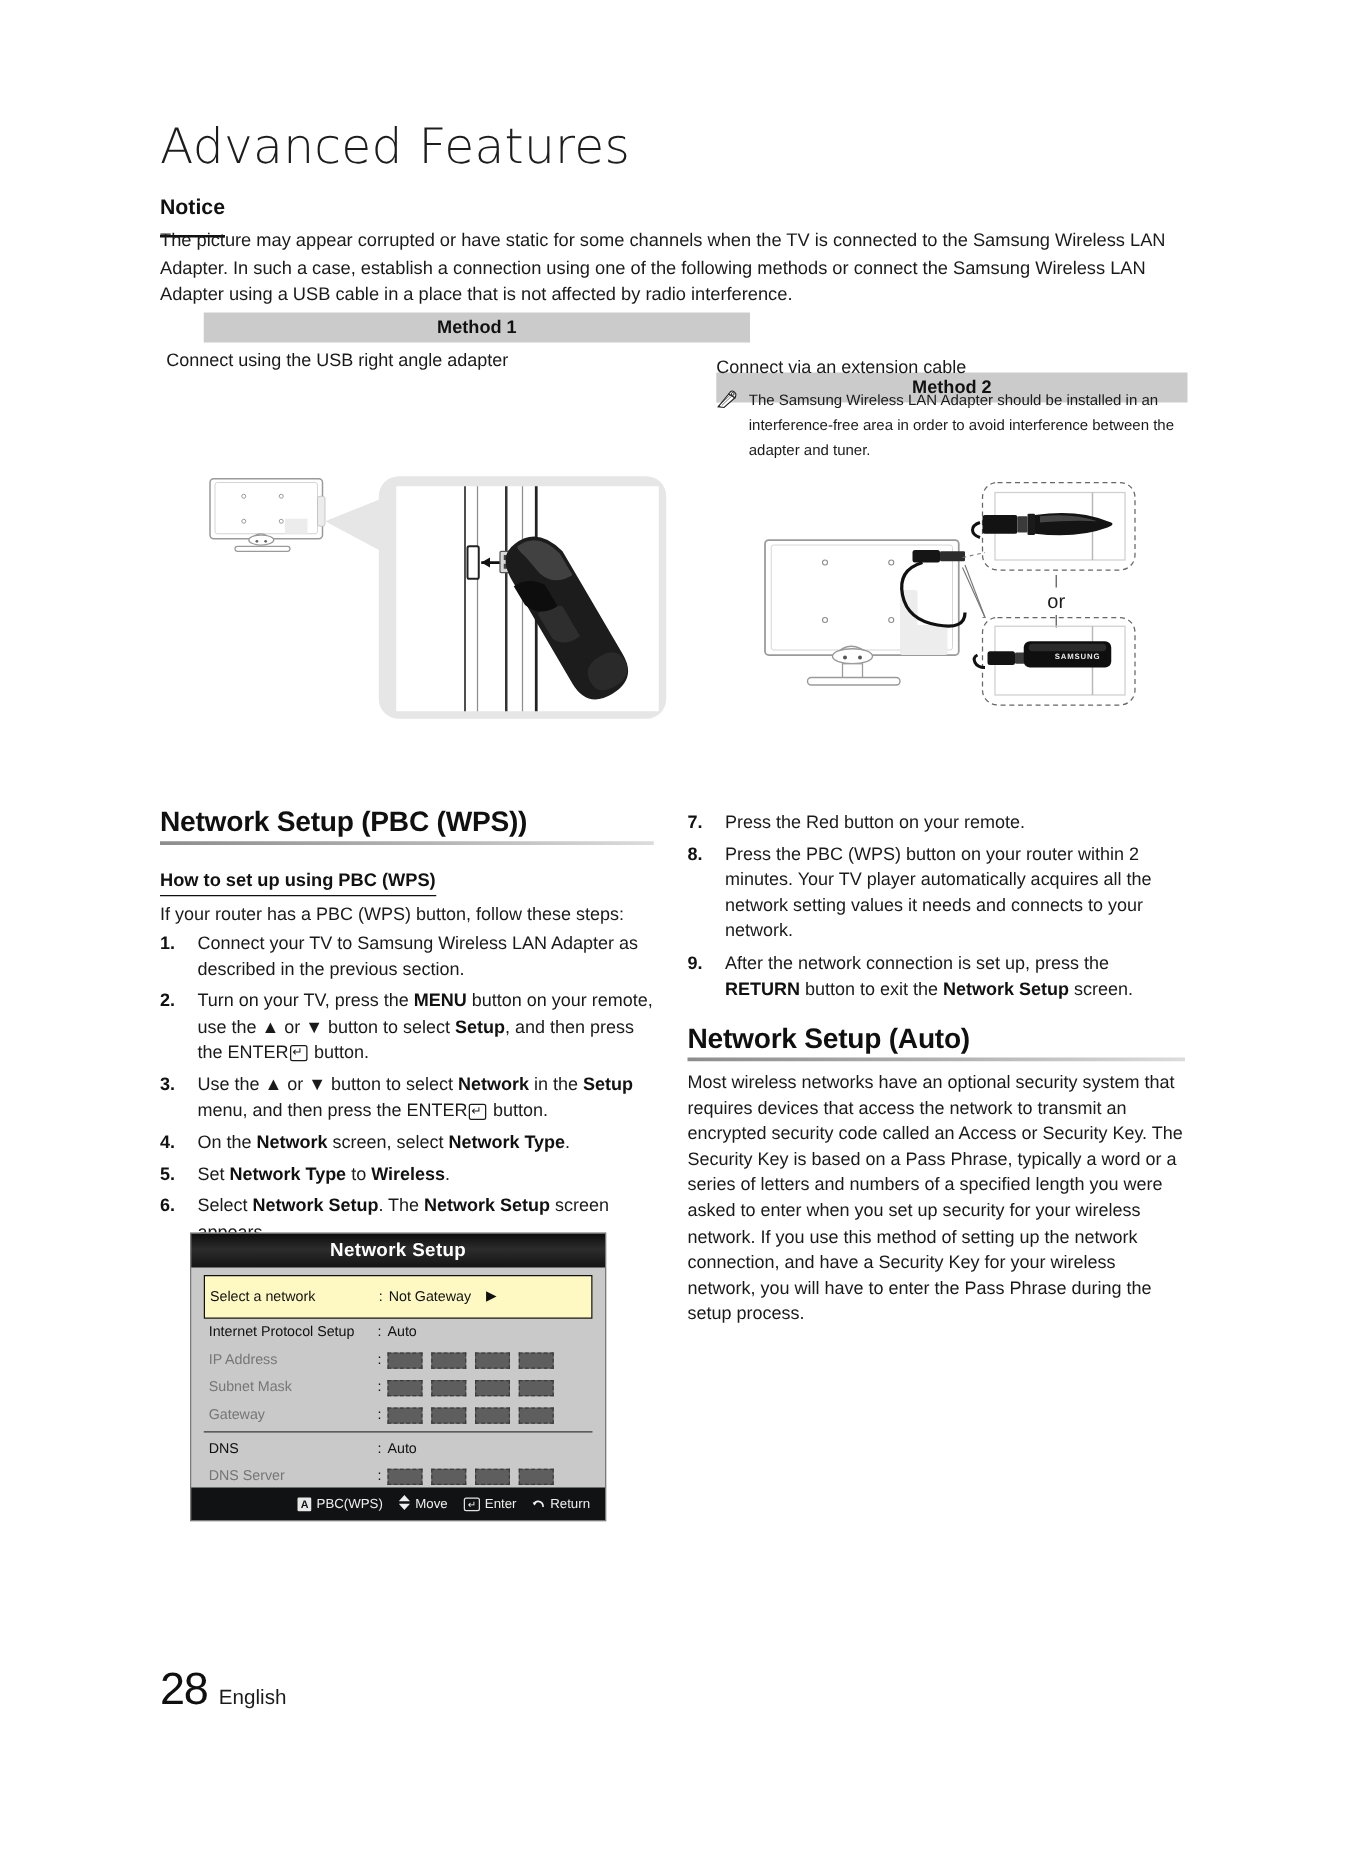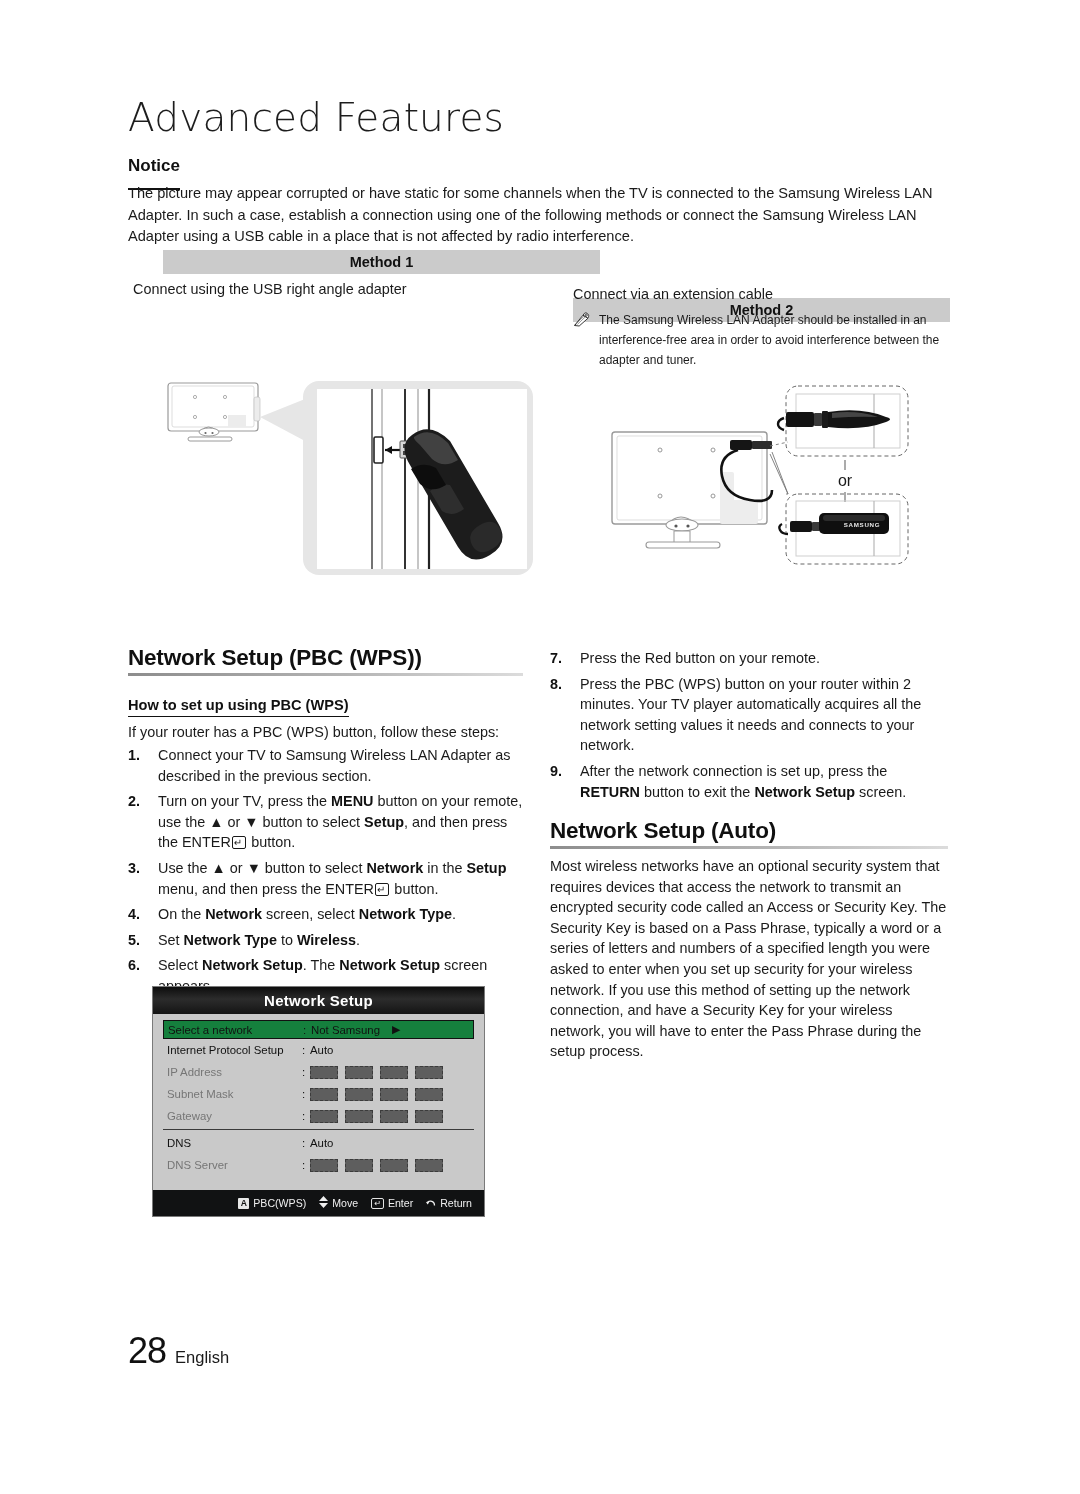--- a/index.html
+++ b/index.html
@@ -209,22 +209,22 @@
     align-items: center;
     height: 22px;
     padding: 0 4px;
     box-sizing: border-box;
   }
   .osd-row .lbl { flex: 0 0 135px; }
   .osd-row .colon { flex: 0 0 8px; }
   .osd-row .val { flex: 1; display: flex; align-items: center; gap: 6px; }
   .osd-row.sel {
     border: 1.6px solid #111;
-    background: #15803d;
-    height: 19px;
+    background: #fef9c3;
+    height: 35px;
     align-items: center;
   }
   .osd-row.dim .lbl { color: #767676; }
   .osd-divider {
     height: 1px;
     background: #3a3a3a;
     margin: 2px 0 2px 0;
   }
   .box4 { display: flex; gap: 7px; }
   .box4 i {
@@ -476,21 +476,21 @@
   <div class="sect-rule" id="auto-rule"></div>
   <div class="para" id="auto-para">Most wireless networks have an optional security system that requires devices that access the network to transmit an encrypted security code called an Access or Security Key. The Security Key is based on a Pass Phrase, typically a word or a series of letters and numbers of a specified length you were asked to enter when you set up security for your wireless network.  If you use this method of setting up the network connection, and have a Security Key for your wireless network, you will have to enter the Pass Phrase during the setup process.</div>
 
   <div class="osd">
     <div class="osd-title">Network Setup</div>
     <div class="osd-body" id="osd-rows">
         <div class="osd-row sel">
           <span class="lbl">Select a network</span>
           <span class="colon">:</span>
           <span class="val">
-            <span>Not Samsung</span>
+            <span>Not Gateway</span>
             <span class="arrow-r">▶</span>
           </span>
         </div>
         <div class="osd-row">
           <span class="lbl">Internet Protocol Setup</span>
           <span class="colon">:</span>
           <span class="val">
             <span>Auto</span>
           </span>
         </div>

